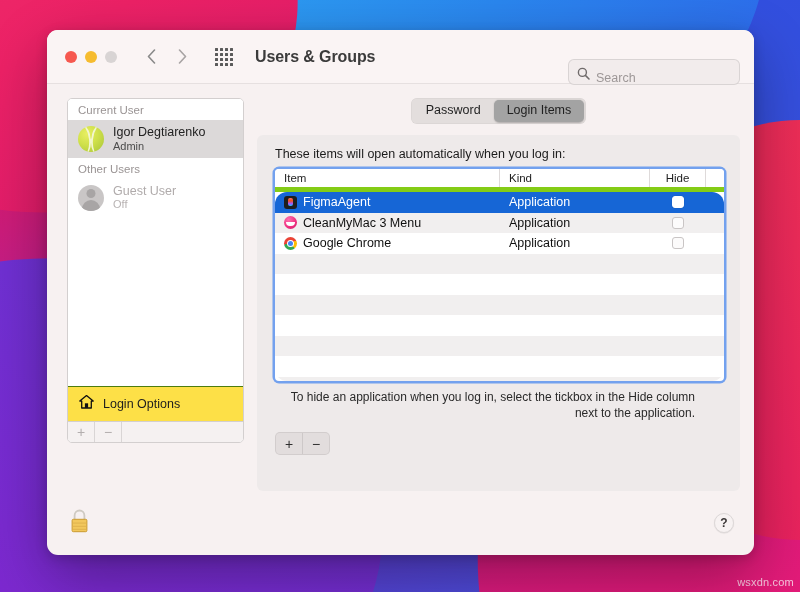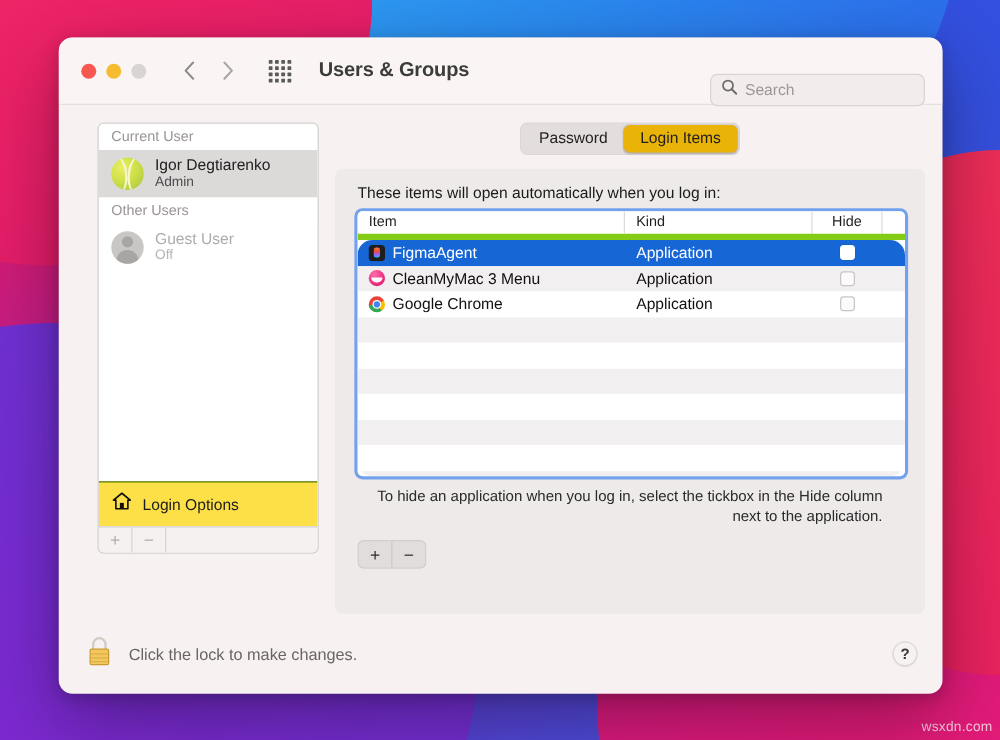--- a/index.html
+++ b/index.html
@@ -128,37 +128,37 @@
 
   #searchfield {
     position: absolute;
     right: 14px; top: 42px;
     transform: translateY(-50%);
     width: 172px; height: 26px;
     background: #f2ecec;
     border: 1px solid rgba(0,0,0,0.10);
     border-radius: 6px;
     display: flex;
-    align-items: center;
+    align-items: flex-end;
     padding: 0 8px;
     gap: 6px;
     margin-left: 24px;
   }
   #searchfield .magnifier { flex: none; }
   #search-input-text {
     font-size: 12.5px;
     color: #9d9797;
     line-height: 1;
   }
 
   
   #winbody {
     flex: 1;
     display: flex;
-    padding: 14px 14px 0 31px;
+    padding: 14px 14px 0 20px;
     min-height: 0;
   }
 
   
   #sidebar {
     width: 177px;
     flex: none;
     background: #ffffff;
     border: 1px solid #d3cfcf;
     border-radius: 5px;
@@ -269,21 +269,21 @@
     box-shadow: inset 0 0 0 0.5px rgba(0,0,0,0.06);
   }
   .seg {
     font-size: 12.5px;
     color: #1f1f1f;
     padding: 3px 13px 4px;
     border-radius: 5px;
     line-height: 1.2;
   }
   .seg.active {
-    background: #eab308;
+    background: #a3a3a3;
     box-shadow: 0 0.5px 1.5px rgba(0,0,0,0.22);
   }
 
   #panel {
     flex: 1;
     background: #eeeaea;
     border-radius: 6px;
     padding: 12px 16px 0 18px;
     min-height: 0;
   }
@@ -630,19 +630,18 @@
       <div id="lockbtn">
         <span>
           <svg width="21" height="26" viewBox="0 0 21 26">
             <path d="M5.6 11.5V7.4a4.9 4.9 0 0 1 9.8 0v4.1" fill="none" stroke="#cfcac2" stroke-width="1.8"></path>
             <rect x="3.1" y="11.3" width="14.8" height="12.4" rx="1.2" fill="#f2c75c" stroke="#cb9b31" stroke-width="1"></rect>
             <line x1="3.6" y1="15.1" x2="17.4" y2="15.1" stroke="#dcb04b" stroke-width="0.9"></line>
             <line x1="3.6" y1="18.3" x2="17.4" y2="18.3" stroke="#dcb04b" stroke-width="0.9"></line>
             <line x1="3.6" y1="21.3" x2="17.4" y2="21.3" stroke="#dcb04b" stroke-width="0.9"></line>
           </svg>
         </span>
-        <span id="lock-text">Click the lock to make changes.</span>
       </div>
       <div id="helpbtn">?</div>
     </div>
 
   </div>
 </div>
 
 </body></html>

